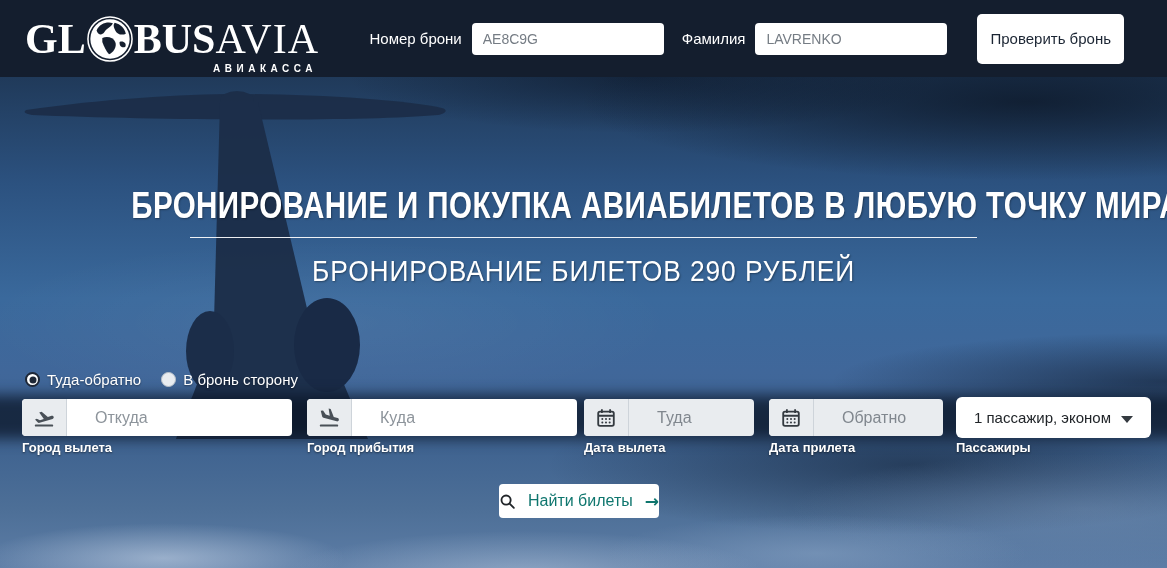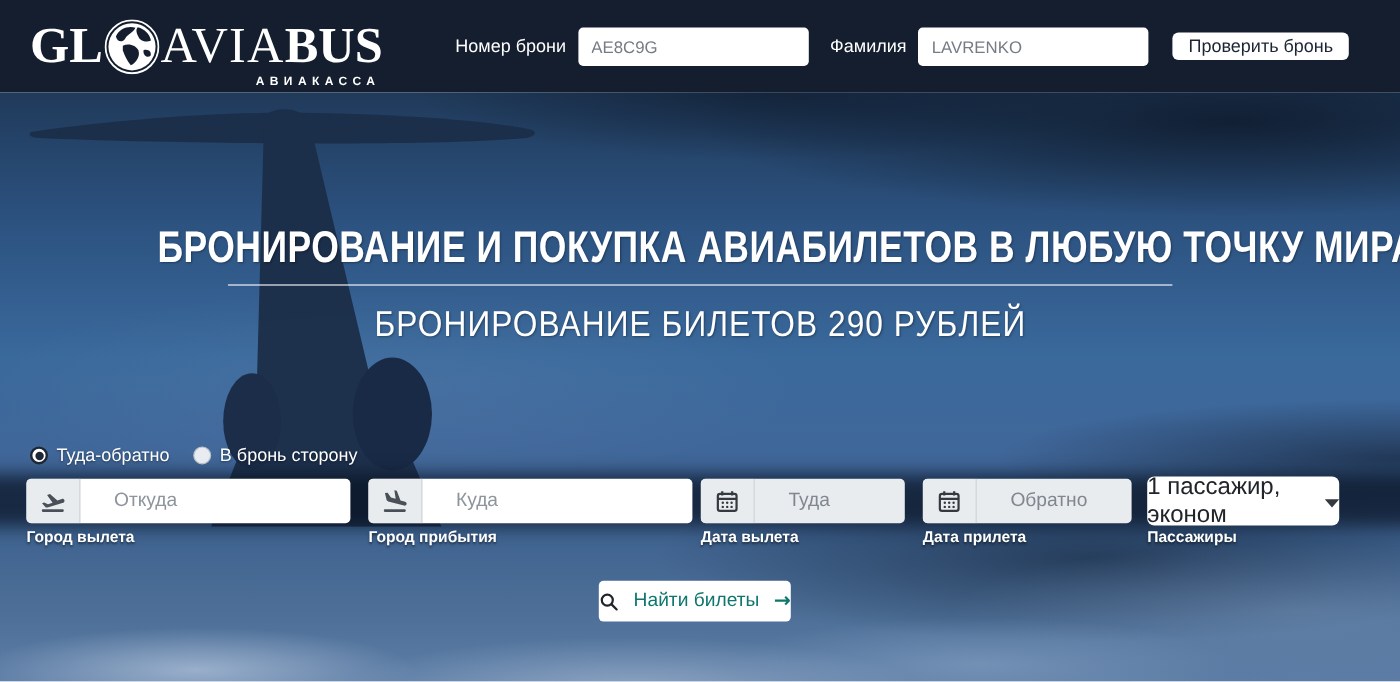--- a/index.html
+++ b/index.html
@@ -25,21 +25,21 @@
 
   .header-form { margin-left: auto; display: flex; align-items: center; gap: 10px; }
   .header-label { color: #fff; font-size: 15px; white-space: nowrap; }
   .header-input {
     width: 192px; height: 32px; border: none; border-radius: 4px;
     background: #fff; color: #757c84; font-size: 14px; padding: 0 11px;
     font-family: "Liberation Sans", sans-serif; outline: none;
   }
   .header-input + .header-label { margin-left: 8px; }
   .check-btn {
-    margin-left: 10px; height: 23px; padding: 0 13px; border: none; border-radius: 5px;
+    margin-left: 20px; height: 50px; padding: 0 13px; border: none; border-radius: 5px;
     background: #fff; color: #1b2533; font-size: 15px; cursor: pointer; white-space: nowrap;
     font-family: "Liberation Sans", sans-serif;
   }
 
   
   .hero {
     position: relative; height: 491px; overflow: hidden;
     background:
       radial-gradient(ellipse 260px 50px at 14% 98%, rgba(205,218,235,.55), transparent 70%),
       radial-gradient(ellipse 340px 60px at 45% 101%, rgba(185,202,222,.5), transparent 70%),
@@ -98,23 +98,23 @@
   }
   .field-icon-box svg { width: 22px; height: 22px; }
   .field input {
     flex: 1; border: none; outline: none; background: transparent;
     font-size: 16px; padding: 0 12px; color: #495057; font-family: "Liberation Sans", sans-serif;
   }
   .field input::placeholder { color: #8d949b; opacity: 1; }
   .field.gray input::placeholder { color: #80878e; }
 
   .passengers-select {
-    position: absolute; top: 320px; left: 956px; width: 160px; height: 41px;
+    position: absolute; top: 320px; left: 956px; width: 195px; height: 41px;
     background: #fff; border-radius: 6px; display: flex; align-items: center; justify-content: center;
-    gap: 10px; cursor: pointer; color: #212529; font-size: 20px;
+    gap: 10px; cursor: pointer; color: #212529; font-size: 15px;
   }
   .caret-down {
     width: 0; height: 0; border-left: 6px solid transparent; border-right: 6px solid transparent;
     border-top: 7px solid #343a40; margin-top: 3px;
   }
 
   .field-label {
     position: absolute; top: 363px; color: #fff; font-size: 13px; font-weight: 700;
     text-shadow: 0 1px 2px rgba(0,0,0,.5); white-space: nowrap;
   }
@@ -137,22 +137,22 @@
     <div class="logo">
       <span class="logo-text bold">GL</span>
       <svg class="globe" viewBox="0 0 48 48">
         <circle cx="24" cy="24" r="23" fill="none" stroke="#ffffff" stroke-width="1.6"></circle>
         <circle cx="24" cy="24" r="20.5" fill="#ffffff"></circle>
         <path fill="#141e2e" d="M10 15 C13 8 21 5.5 27 7.5 C25.5 11.5 20 13 18 17 C15.5 20.5 11.5 20 10 15 Z"></path>
         <path fill="#141e2e" d="M29 7 C35 8.5 39.5 13 40.5 18.5 C36.5 20.5 31 19 29.5 15 C28 12 27 9 29 7 Z"></path>
         <path fill="#141e2e" d="M16 23 C21 20.5 27.5 22.5 29.5 27 C31.5 32 27.5 38 23 40 C20 36.5 17.5 31.5 16 27 Z"></path>
         <path fill="#141e2e" d="M34 27 C38 25.5 41.5 28.5 40 32 C37 34 33.5 31.5 34 27 Z"></path>
       </svg>
+      <span class="logo-text bold">BUS</span>
       <span class="logo-text light">AVIA</span>
-      <span class="logo-text bold">BUS</span>
       <span class="logo-tagline">АВИАКАССА</span>
     </div>
 
     <div class="header-form">
       <span class="header-label">Номер брони</span>
       <input class="header-input" type="text" value="AE8C9G" style="">
       <span class="header-label">Фамилия</span>
       <input class="header-input" type="text" value="LAVRENKO" style="">
       <button class="check-btn">Проверить бронь</button>
     </div>

